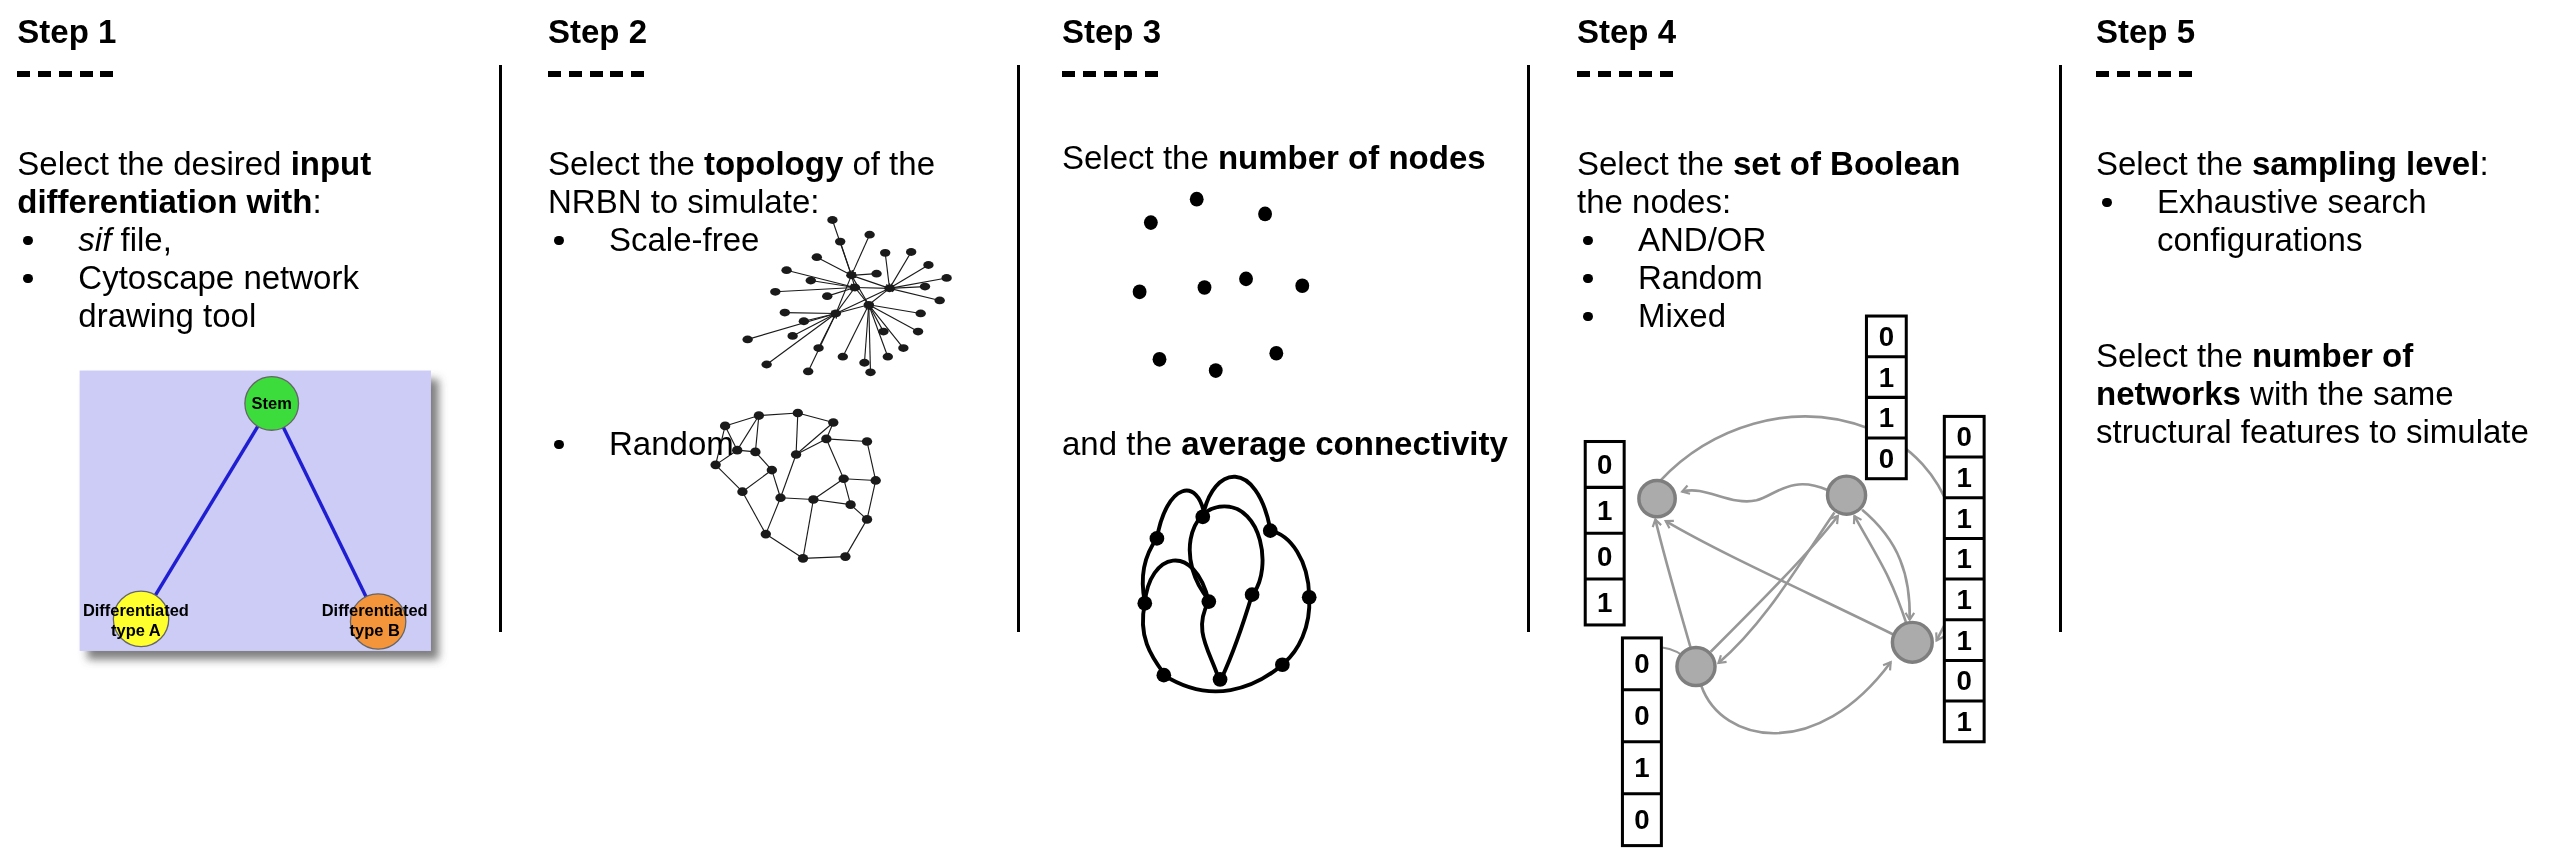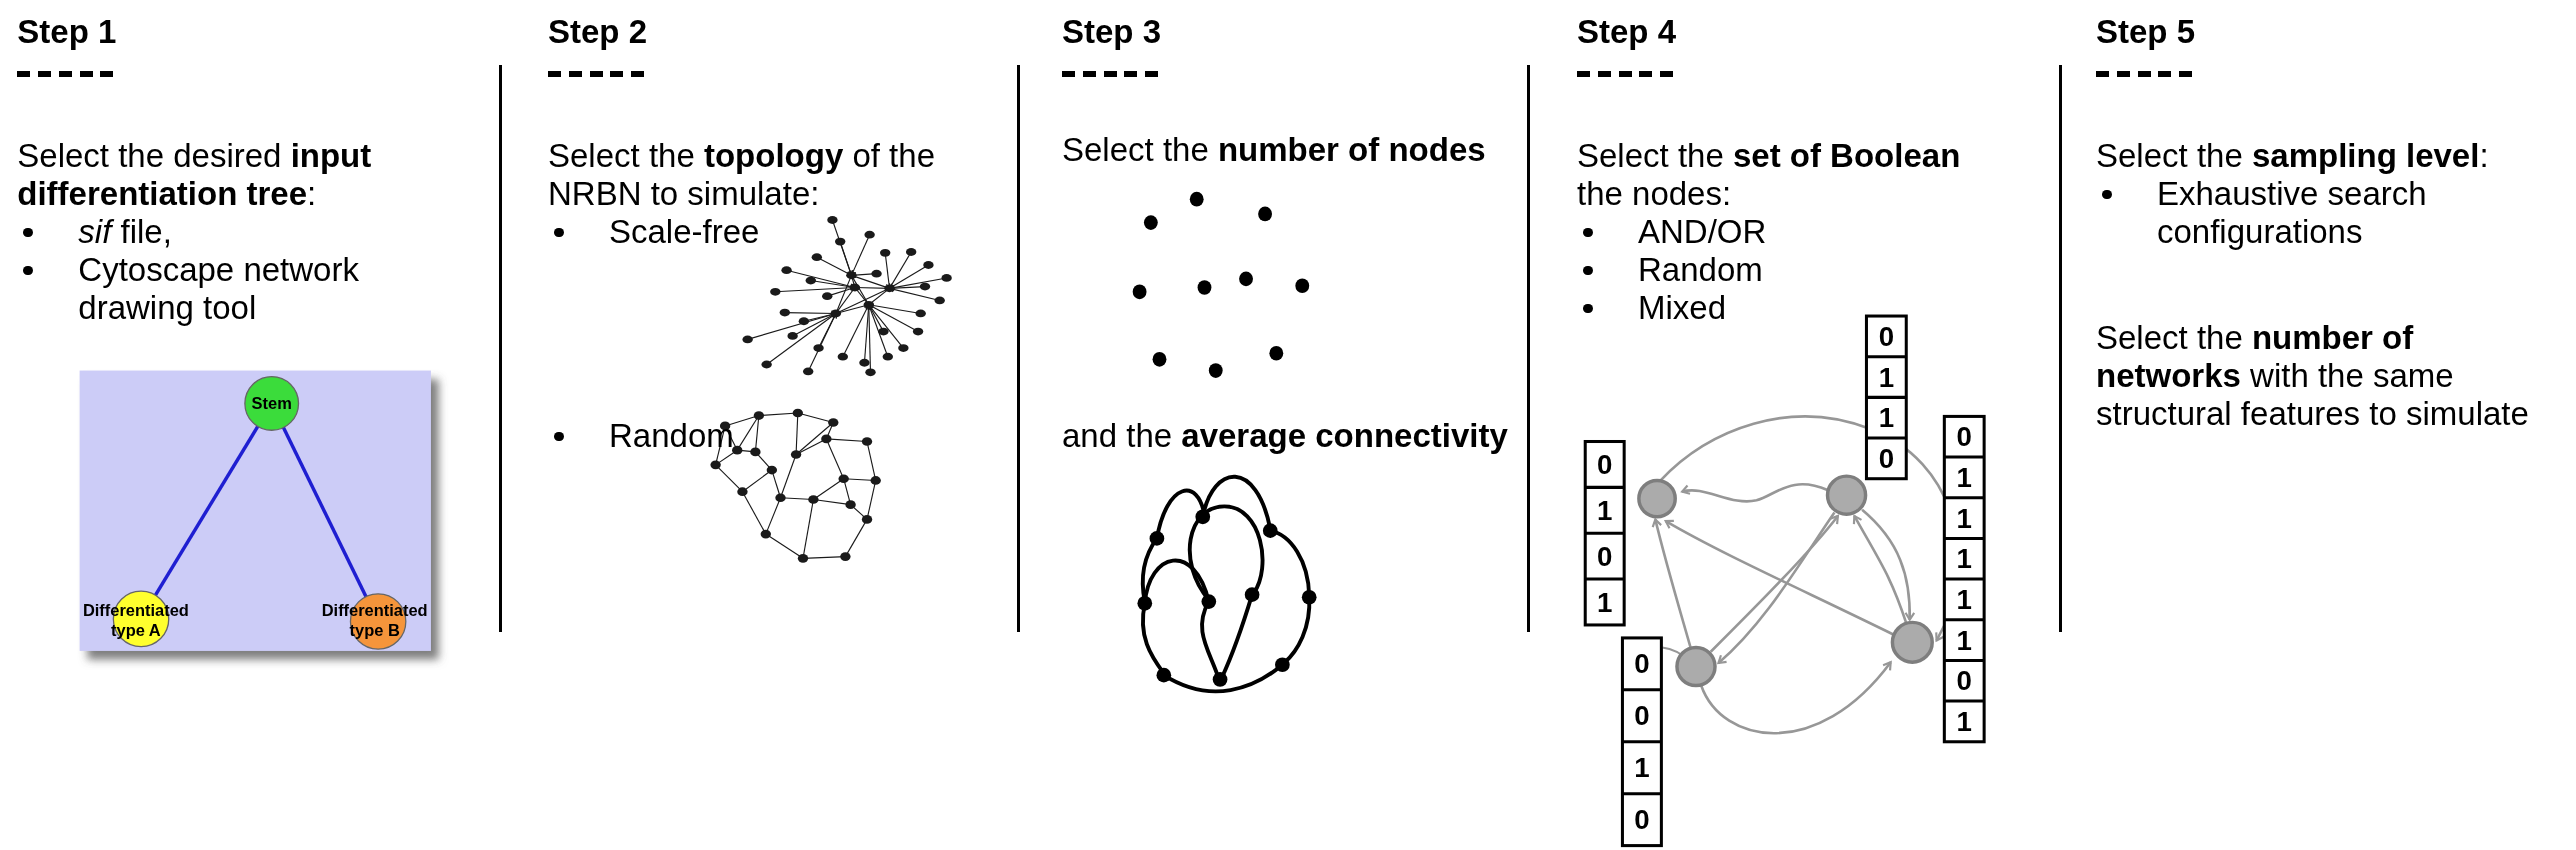--- a/index.html
+++ b/index.html
@@ -3,21 +3,21 @@
 <meta charset="utf-8">
 <style>
   html,body{margin:0;padding:0;}
   body{width:2576px;height:851px;position:relative;background:#ffffff;overflow:hidden;
        font-family:"Liberation Sans",sans-serif;color:#000;}
   #gfx{position:absolute;left:0;top:0;z-index:0;}
   .col{position:absolute;top:0;z-index:1;}
   .step-title{position:absolute;top:13px;left:0;font-size:33px;font-weight:bold;line-height:38px;white-space:nowrap;}
   .dash-row{position:absolute;top:71px;left:0;display:flex;}
   .dash{width:13px;height:6px;background:#000;margin-right:7.8px;}
-  .block{position:absolute;left:0;}
+  .block{position:absolute;left:0;margin-top:8px;}
   .line{height:38px;line-height:38px;font-size:33px;white-space:nowrap;position:relative;}
   .line .b{font-weight:bold;}
   .line .i{font-style:italic;}
   .line .btxt{display:inline-block;padding-left:61px;text-align:center;}
   .line .cont{display:inline-block;padding-left:61px;}
   .bdot{position:absolute;left:6px;top:14.7px;width:9.5px;height:9.5px;border-radius:50%;background:#000;}
   .divider{position:absolute;width:2.6px;background:#000;z-index:1;}
 </style>
 </head>
 <body>
@@ -287,21 +287,21 @@
       <div class="step-title">Step 1</div>
       <div class="dash-row">
         <div class="dash"></div>
         <div class="dash"></div>
         <div class="dash"></div>
         <div class="dash"></div>
         <div class="dash"></div>
       </div>
       <div class="block" style="top: 137px;">
         <div class="line"><span><span>Select the desired </span><span class="b">input</span></span></div>
-        <div class="line"><span><span class="b">differentiation tree</span><span>:</span></span></div>
+        <div class="line"><span><span class="b">differentiation with</span><span>:</span></span></div>
         <div class="line"><span class="bdot"></span><span class="btxt"><span class="i">sif</span><span> file,</span></span></div>
         <div class="line"><span class="bdot"></span><span class="btxt"><span>Cytoscape network</span></span></div>
         <div class="line"><span class="cont"><span>drawing tool</span></span></div>
       </div>
     </div>
     <div class="col" style="left: 548px;">
       <div class="step-title">Step 2</div>
       <div class="dash-row">
         <div class="dash"></div>
         <div class="dash"></div>
@@ -358,21 +358,21 @@
         <div class="dash"></div>
         <div class="dash"></div>
         <div class="dash"></div>
         <div class="dash"></div>
       </div>
       <div class="block" style="top: 137px;">
         <div class="line"><span><span>Select the </span><span class="b">sampling level</span><span>:</span></span></div>
         <div class="line"><span class="bdot"></span><span class="btxt"><span>Exhaustive search</span></span></div>
         <div class="line"><span class="cont"><span>configurations</span></span></div>
       </div>
-      <div class="block" style="top: 319px;">
+      <div class="block" style="top: 329px;">
         <div class="line"><span><span>Select the </span><span class="b">number of</span></span></div>
         <div class="line"><span><span class="b">networks</span><span> with the same</span></span></div>
         <div class="line"><span><span>structural features to simulate</span></span></div>
       </div>
     </div>
   </div>
 
 <div class="divider" style="left: 499px; top: 65px; height: 567px;"></div>
 <div class="divider" style="left: 1017px; top: 65px; height: 567px;"></div>
 <div class="divider" style="left: 1527px; top: 65px; height: 567px;"></div>

